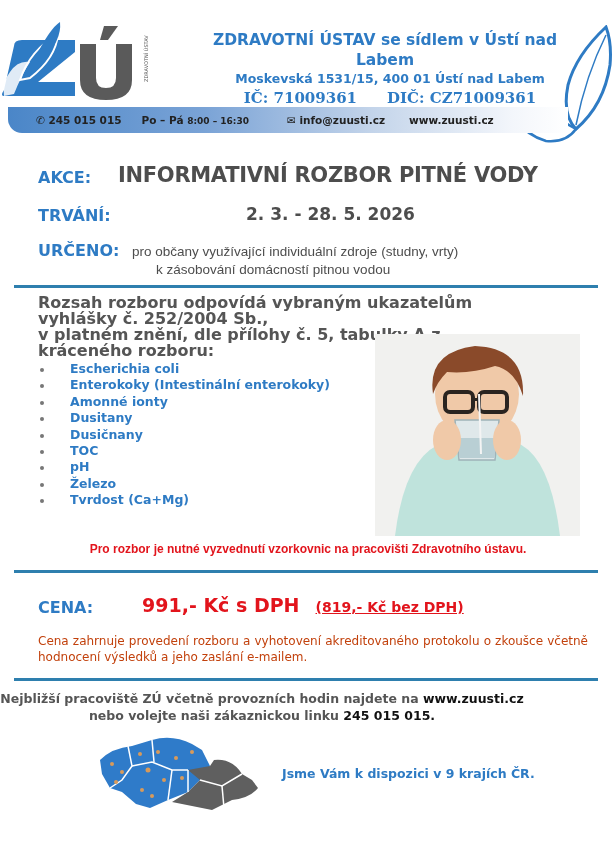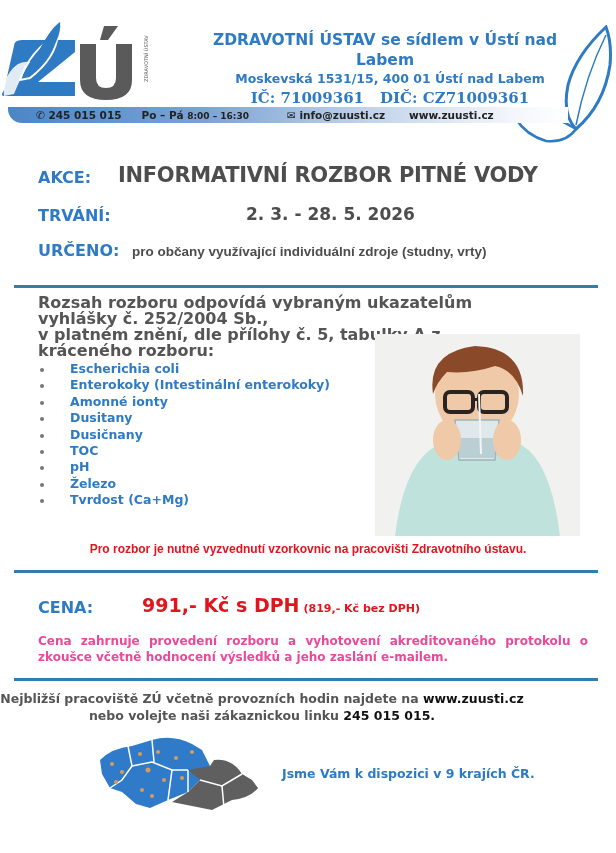--- a/index.html
+++ b/index.html
@@ -5,63 +5,63 @@
     * { box-sizing: border-box; margin: 0; padding: 0; }
     html, body { width: 616px; height: 853px; background: #ffffff; overflow: hidden; }
     body { position: relative; font-family: "DejaVu Sans", "Liberation Sans", sans-serif; color: #555; }
 
     
     .logo { position: absolute; left: 0; top: 22px; width: 160px; height: 80px; }
     .hdr-text { position: absolute; left: 160px; top: 30px; width: 420px; text-align: center; color: #2e7bc4; font-weight: bold; }
     .hdr-title { font-size: 15.5px; line-height: 20px; padding-left: 30px; }
     .hdr-addr { font-size: 12.5px; line-height: 18px; padding-left: 40px; }
     .hdr-ids { font-family: "DejaVu Serif", "Liberation Serif", serif; font-size: 15px; line-height: 20px; padding-left: 40px; }
-    .hdr-ids span { margin: 0 8px; }
+    .hdr-ids span { margin: 0 15px; }
     .leaf-right { position: absolute; right: 0; top: 25px; width: 110px; height: 120px; }
 
-    .contact-bar { position: absolute; left: 8px; top: 107px; width: 560px; height: 16px; border-radius: 0 0 0 14px;
+    .contact-bar { position: absolute; left: 8px; top: 107px; width: 560px; height: 26px; border-radius: 0 0 0 14px;
       background: linear-gradient(90deg, #4a86c8 0%, #7aa3d6 35%, #c3d4ea 65%, #f3f6fb 90%, #ffffff 100%);
       display: flex; align-items: center; font-size: 10.5px; font-weight: bold; color: #222; }
     .contact-bar .ph { margin-left: 28px; }
     .contact-bar .hrs { margin-left: 20px; }
     .contact-bar .hrs small { font-size: 9px; }
     .contact-bar .mail { margin-left: 38px; }
     .contact-bar .web { margin-left: 24px; }
 
     
     .lbl { position: absolute; color: #2e7bc4; font-weight: bold; font-size: 16px; font-family: "Liberation Sans Narrow", "DejaVu Sans", sans-serif; }
     .akce-lbl { left: 38px; top: 168px; }
     .akce-val { position: absolute; left: 118px; top: 163px; font-size: 21px; font-weight: bold; color: #4d4d4d; letter-spacing: -0.3px; }
     .trv-lbl { left: 38px; top: 206px; }
     .trv-val { position: absolute; left: 246px; top: 204px; font-size: 17px; font-weight: bold; color: #4d4d4d; }
     .urc-lbl { left: 38px; top: 241px; }
     .urc-val { position: absolute; left: 130px; top: 243px; width: 440px; font-size: 13.5px; color: #4d4d4d; text-align: center; line-height: 18px; font-family: "Liberation Sans", sans-serif; }
-    .urc-val .l1 { display: block; text-align: left; padding-left: 2px; font-weight: bold; }
+    .urc-val .l1 { display: block; text-align: left; padding-left: 2px; }
     .urc-val .l2 { display: block; text-align: left; padding-left: 26px; }
 
     .rule { position: absolute; left: 14px; width: 584px; height: 3px; background: #2e7fae; }
     .rule1 { top: 285px; }
     .rule2 { top: 570px; }
     .rule3 { top: 678px; }
 
     .scope { position: absolute; left: 38px; top: 295px; width: 500px; font-size: 16px; font-weight: bold; color: #555; line-height: 16px; }
 
     .params { position: absolute; left: 38px; top: 361px; list-style: none; }
     .params li { font-size: 12.5px; font-weight: bold; color: #2e7bc4; line-height: 16.4px; position: relative; padding-left: 32px; }
     .params li::before { content: ""; position: absolute; left: 2px; top: 7px; width: 4px; height: 4px; border-radius: 50%; background: #777; }
 
     .photo { position: absolute; left: 375px; top: 334px; width: 205px; height: 202px; background: #f2f2f0; overflow: hidden; }
 
     .notice { position: absolute; left: 0; width: 616px; top: 542px; text-align: center; color: #e2141c; font-weight: bold; font-size: 12px; font-family: "Liberation Sans", sans-serif; }
 
     .cena-lbl { left: 38px; top: 598px; font-size: 16px; }
     .cena-val { position: absolute; left: 142px; top: 594px; color: #e2141c; font-weight: bold; font-size: 19px; }
-    .cena-sub { font-size: 11px; font-weight: bold; margin-left: 4px; }
+    .cena-sub { font-size: 14px; font-weight: bold; margin-left: 16px; text-decoration: underline; }
 
-    .cena-desc { position: absolute; left: 38px; top: 633px; width: 550px; font-size: 12px; font-weight: bold; color: #ec4899; line-height: 16px; text-align: justify; text-align-last: left; }
+    .cena-desc { position: absolute; left: 38px; top: 633px; width: 550px; font-size: 12px; font-weight: normal; color: #c2410c; line-height: 16px; text-align: justify; text-align-last: left; }
 
     .nearest { position: absolute; left: 0; width: 524px; top: 690px; text-align: center; font-size: 12.5px; font-weight: bold; color: #555; line-height: 17px; }
     .nearest b { color: #111; }
 
     .map { position: absolute; left: 92px; top: 730px; width: 180px; height: 90px; }
     .avail { position: absolute; left: 282px; top: 766px; font-size: 12.5px; font-weight: bold; color: #2e7bc4; }
   </style>
 </head>
 <body>
 
@@ -96,20 +96,21 @@
   <span class="web">www.zuusti.cz</span>
 </div>
 
 <div class="lbl akce-lbl">AKCE:</div>
 <div class="akce-val">INFORMATIVNÍ ROZBOR PITNÉ VODY</div>
 <div class="lbl trv-lbl">TRVÁNÍ:</div>
 <div class="trv-val">2. 3. - 28. 5. 2026</div>
 <div class="lbl urc-lbl">URČENO:</div>
 <div class="urc-val">
   <span class="l1">pro občany využívající individuální zdroje (studny, vrty)</span>
+  <span class="l2">k zásobování domácností pitnou vodou</span>
 </div>
 
 <div class="rule rule1"></div>
 
 <div class="scope">
   <div>Rozsah rozboru odpovídá vybraným ukazatelům vyhlášky č. 252/2004 Sb.,</div>
   <div>v platném znění, dle přílohy č. 5, tabulky A z kráceného rozboru:</div>
 </div>
 
 <ul class="params">

